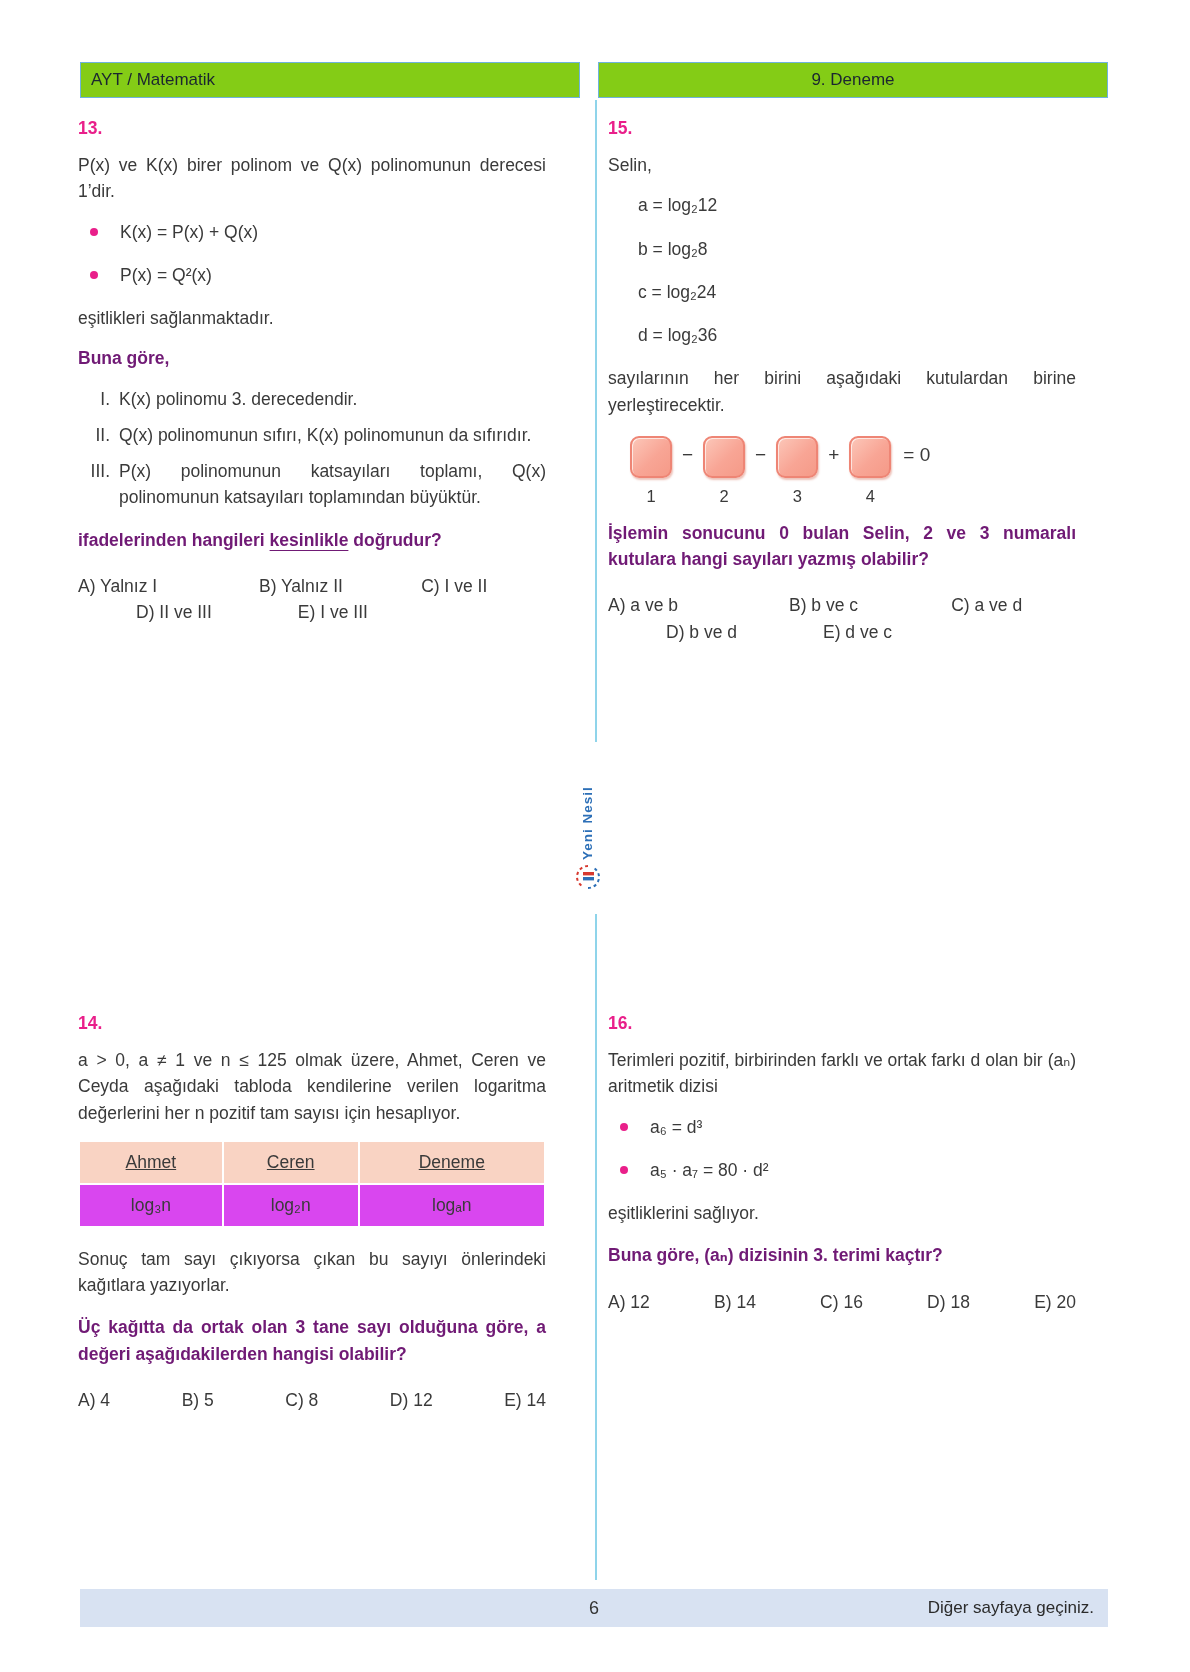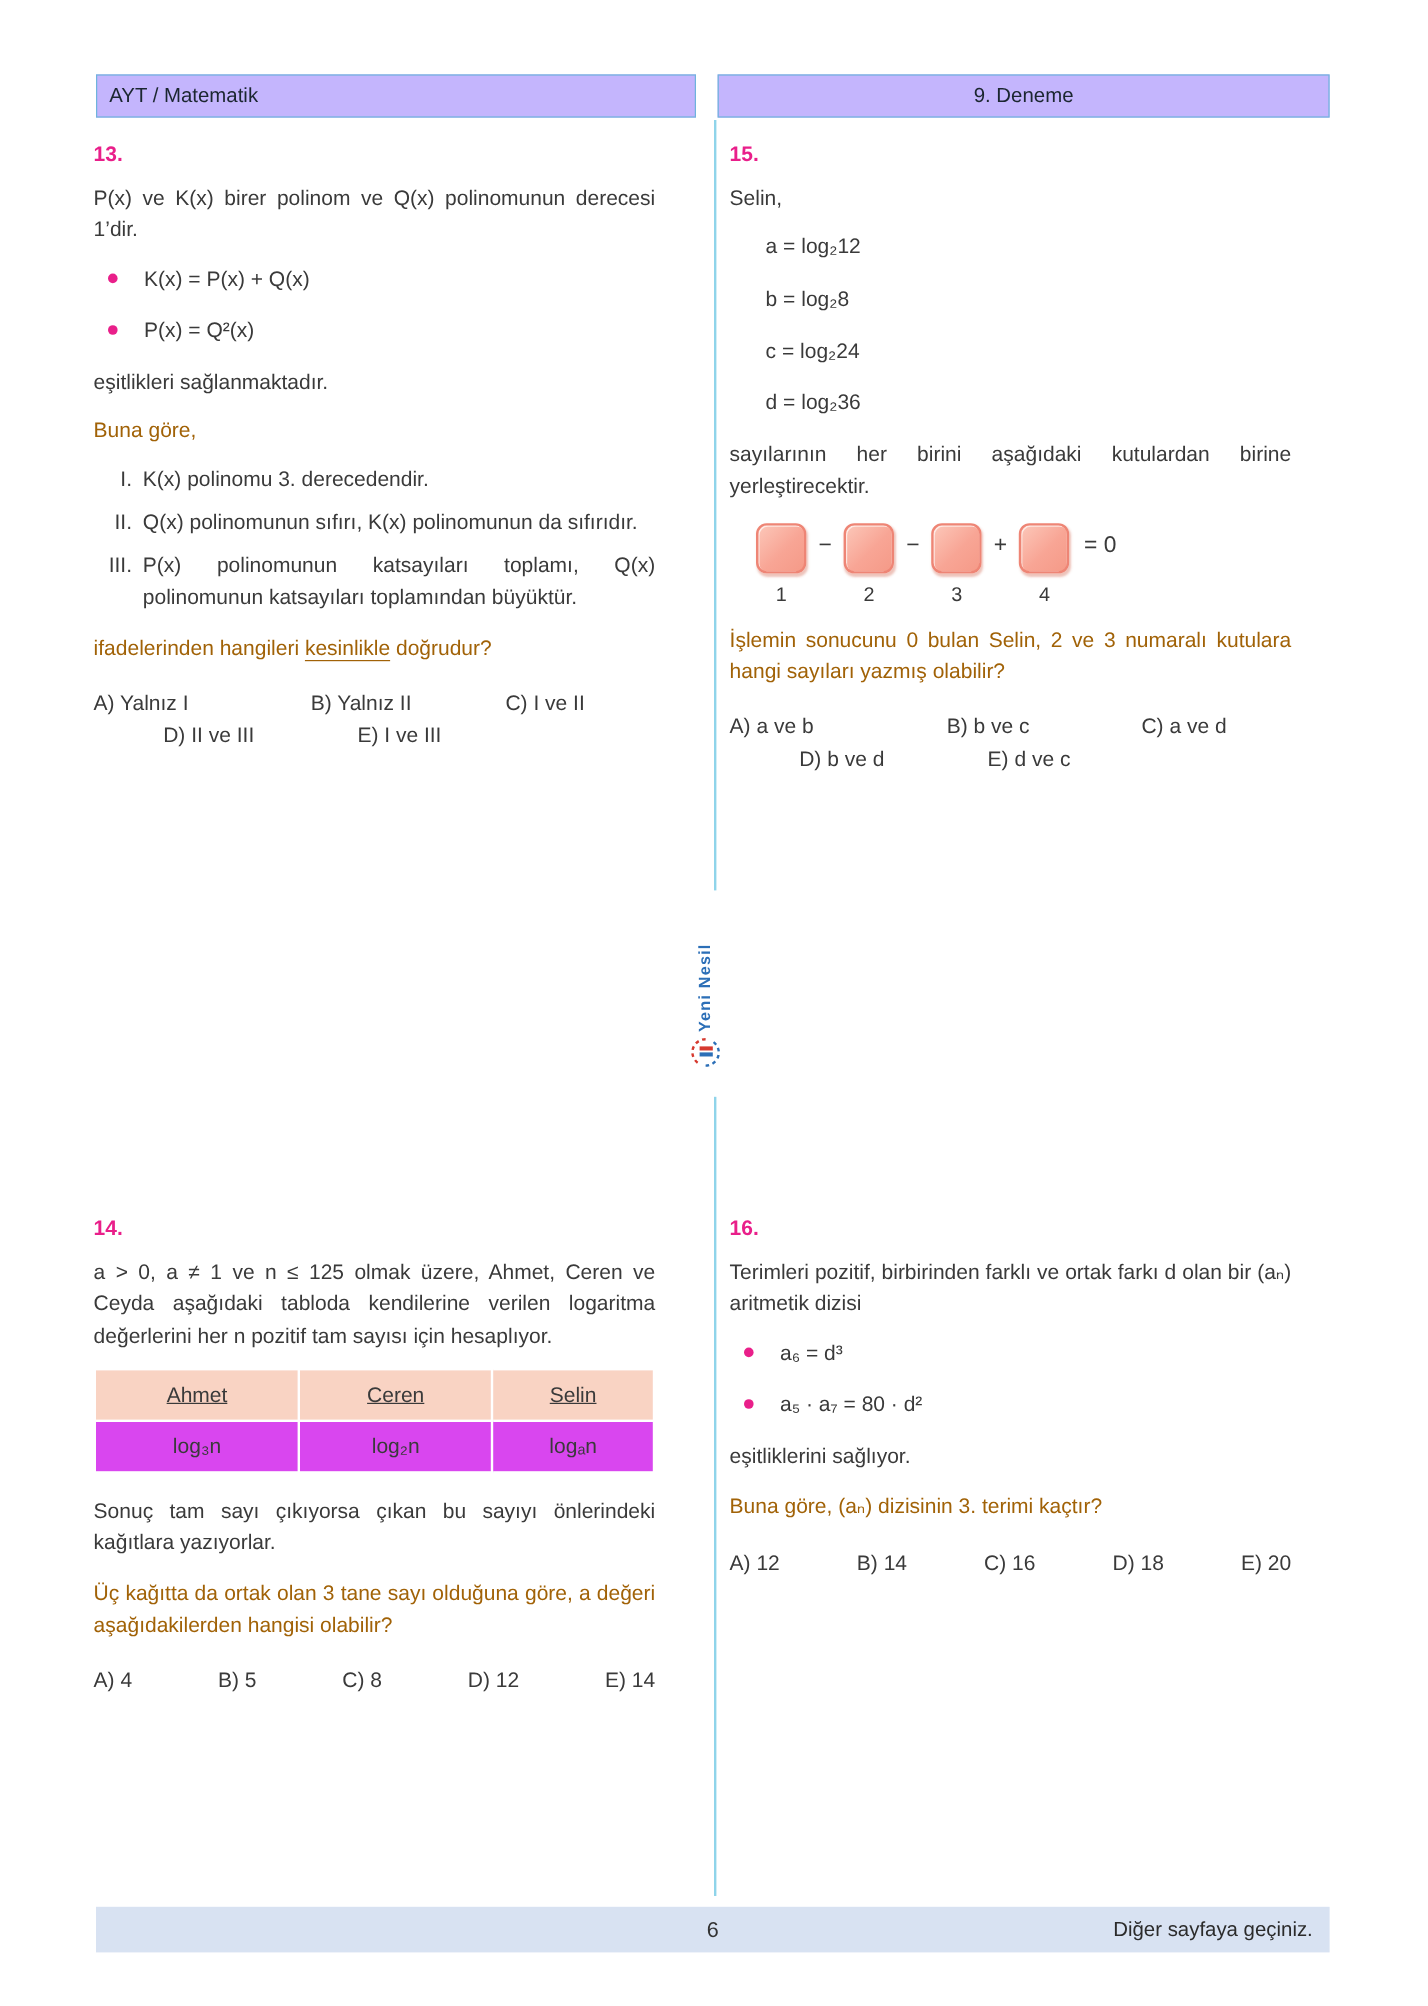--- a/index.html
+++ b/index.html
@@ -4,21 +4,21 @@
 <style>
   * { margin:0; padding:0; box-sizing:border-box; }
   html,body { background:#ffffff; }
   .page {
     position:relative; width:1190px; height:1672px; background:#ffffff;
     font-family:"Liberation Sans","DejaVu Sans",sans-serif;
     font-size:17.5px; line-height:1.5; color:#3a3a3a; overflow:hidden;
   }
   
   .hbar {
-    position:absolute; top:62px; height:36px; background:#c4b5fd;
+    position:absolute; top:62px; height:36px; background:#84cc16;
     border:1px solid #6fb3dd; display:flex; align-items:center;
     color:#1b2630; font-size:17px;
   }
   .hbar.left  { left:80px;  width:500px; padding-left:10px; }
   .hbar.right { left:598px; width:510px; justify-content:center; }
   
   .divider { position:absolute; left:595px; top:100px; width:2px; height:1480px; background:#8fd4ea; }
   .logo {
     position:absolute; left:562px; top:742px; width:52px; height:172px; background:#ffffff;
     display:flex; flex-direction:column; align-items:center; justify-content:flex-start;
@@ -32,21 +32,21 @@
   .col { position:absolute; top:115px; width:468px; height:1465px; }
   .col-left  { left:78px; }
   .col-right { left:608px; }
   .question { position:absolute; left:0; width:100%; display:flex;flex-direction:column; }
   .q-top { top:0; }
   .q-bottom { top:895px; }
   .qnum { width:37px; flex:0 0 37px; font-weight:bold; color:#e91f8a; }
   .qbody { flex:1; min-width:0; }
   .qbody p { margin-bottom:14px; text-align:justify; }
   p.nojust { text-align:left; }
-  .bold { font-weight:normal; color:#a16207; }
+  .bold { font-weight:bold; color:#701a75; }
   .ul { text-decoration:underline; text-underline-offset:4px; }
   
   ul.bullets { list-style:none; margin:4px 0 14px 0; }
   ul.bullets li { position:relative; padding-left:42px; margin-bottom:17px; }
   ul.bullets li .dot {
     position:absolute; left:12px; top:9px; width:8px; height:8px; border-radius:50%; background:#e91f8a;
   }
   
   .ritem { display:flex; margin-bottom:10px; }
   .rlabel { flex:0 0 32px; text-align:right; margin-right:9px; }
@@ -155,21 +155,21 @@
 
     <section class="question q-bottom">
       <span class="qnum">14.</span>
       <div class="qbody">
         <p>a &gt; 0, a ≠ 1 ve n ≤ 125 olmak üzere, Ahmet, Ceren ve Ceyda aşağıdaki tabloda kendilerine verilen logaritma değerlerini her n pozitif tam sayısı için hesaplıyor.</p>
         <table class="logtable">
           <tbody>
             <tr class="trow-head">
               <td>Ahmet</td>
               <td>Ceren</td>
-              <td>Selin</td>
+              <td>Deneme</td>
             </tr>
             <tr class="trow-val">
               <td>log₃n</td>
               <td>log₂n</td>
               <td>logₐn</td>
             </tr>
           </tbody>
         </table>
         <p>Sonuç tam sayı çıkıyorsa çıkan bu sayıyı önlerindeki kağıtlara yazıyorlar.</p>
         <p class="bold" style="margin-top:16px;">Üç kağıtta da ortak olan 3 tane sayı olduğuna göre, a değeri aşağıdakilerden hangisi olabilir?</p>

